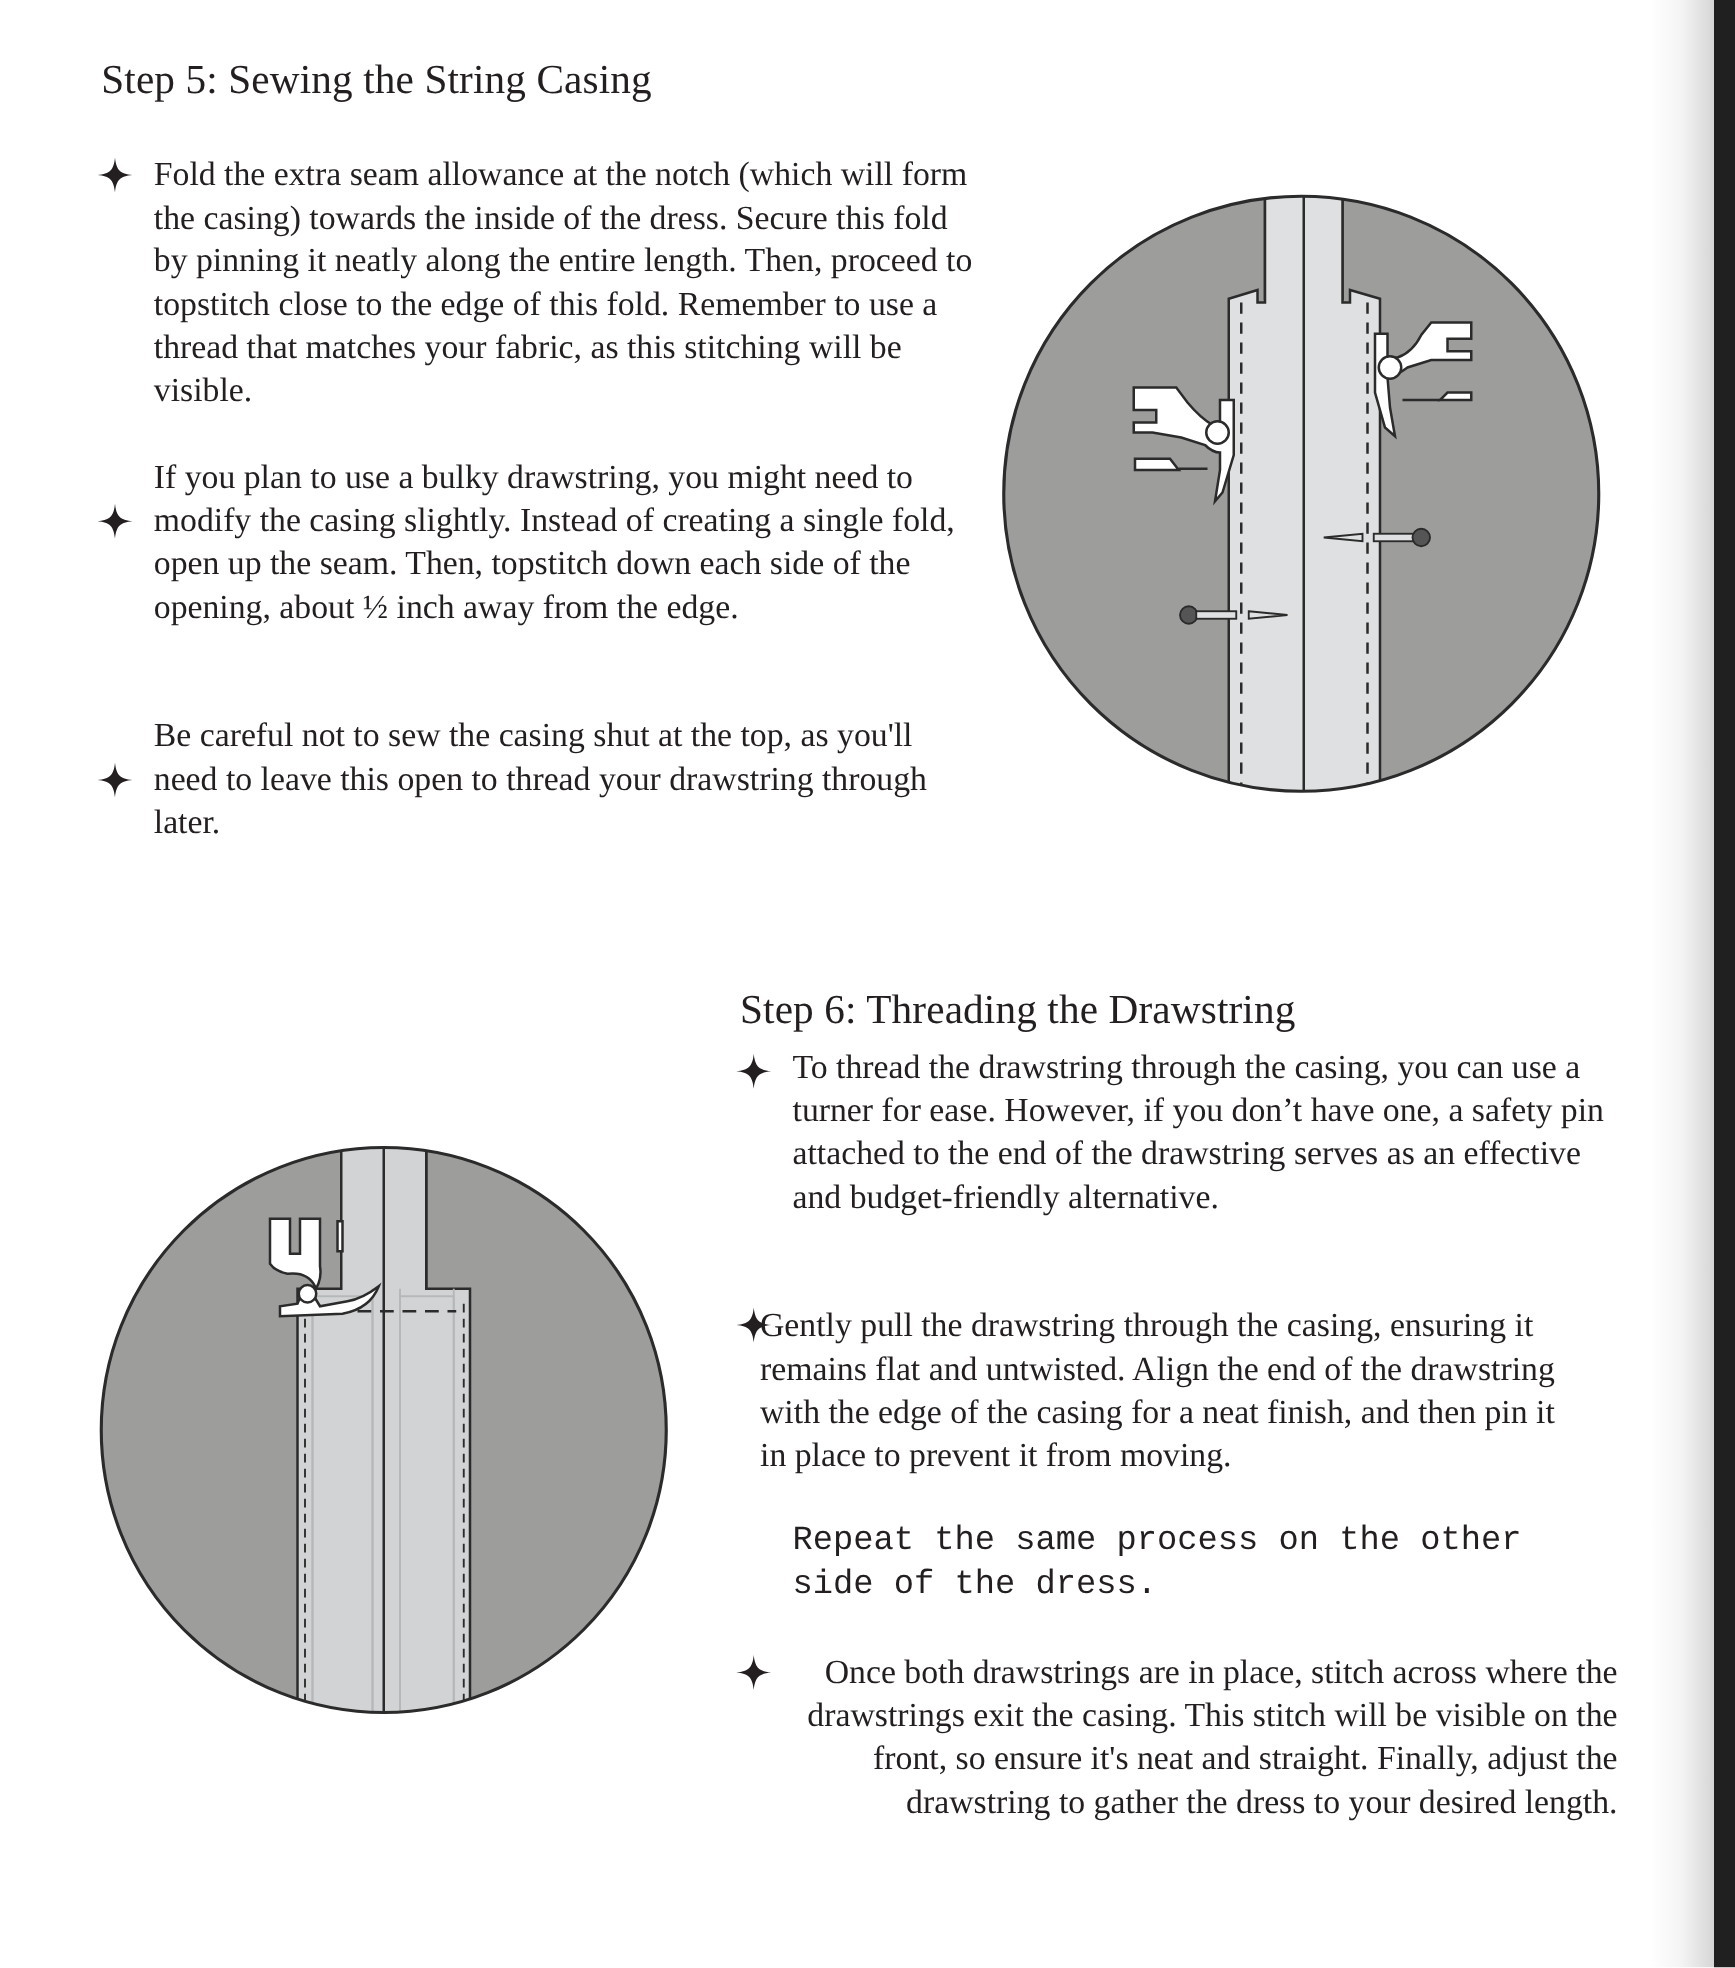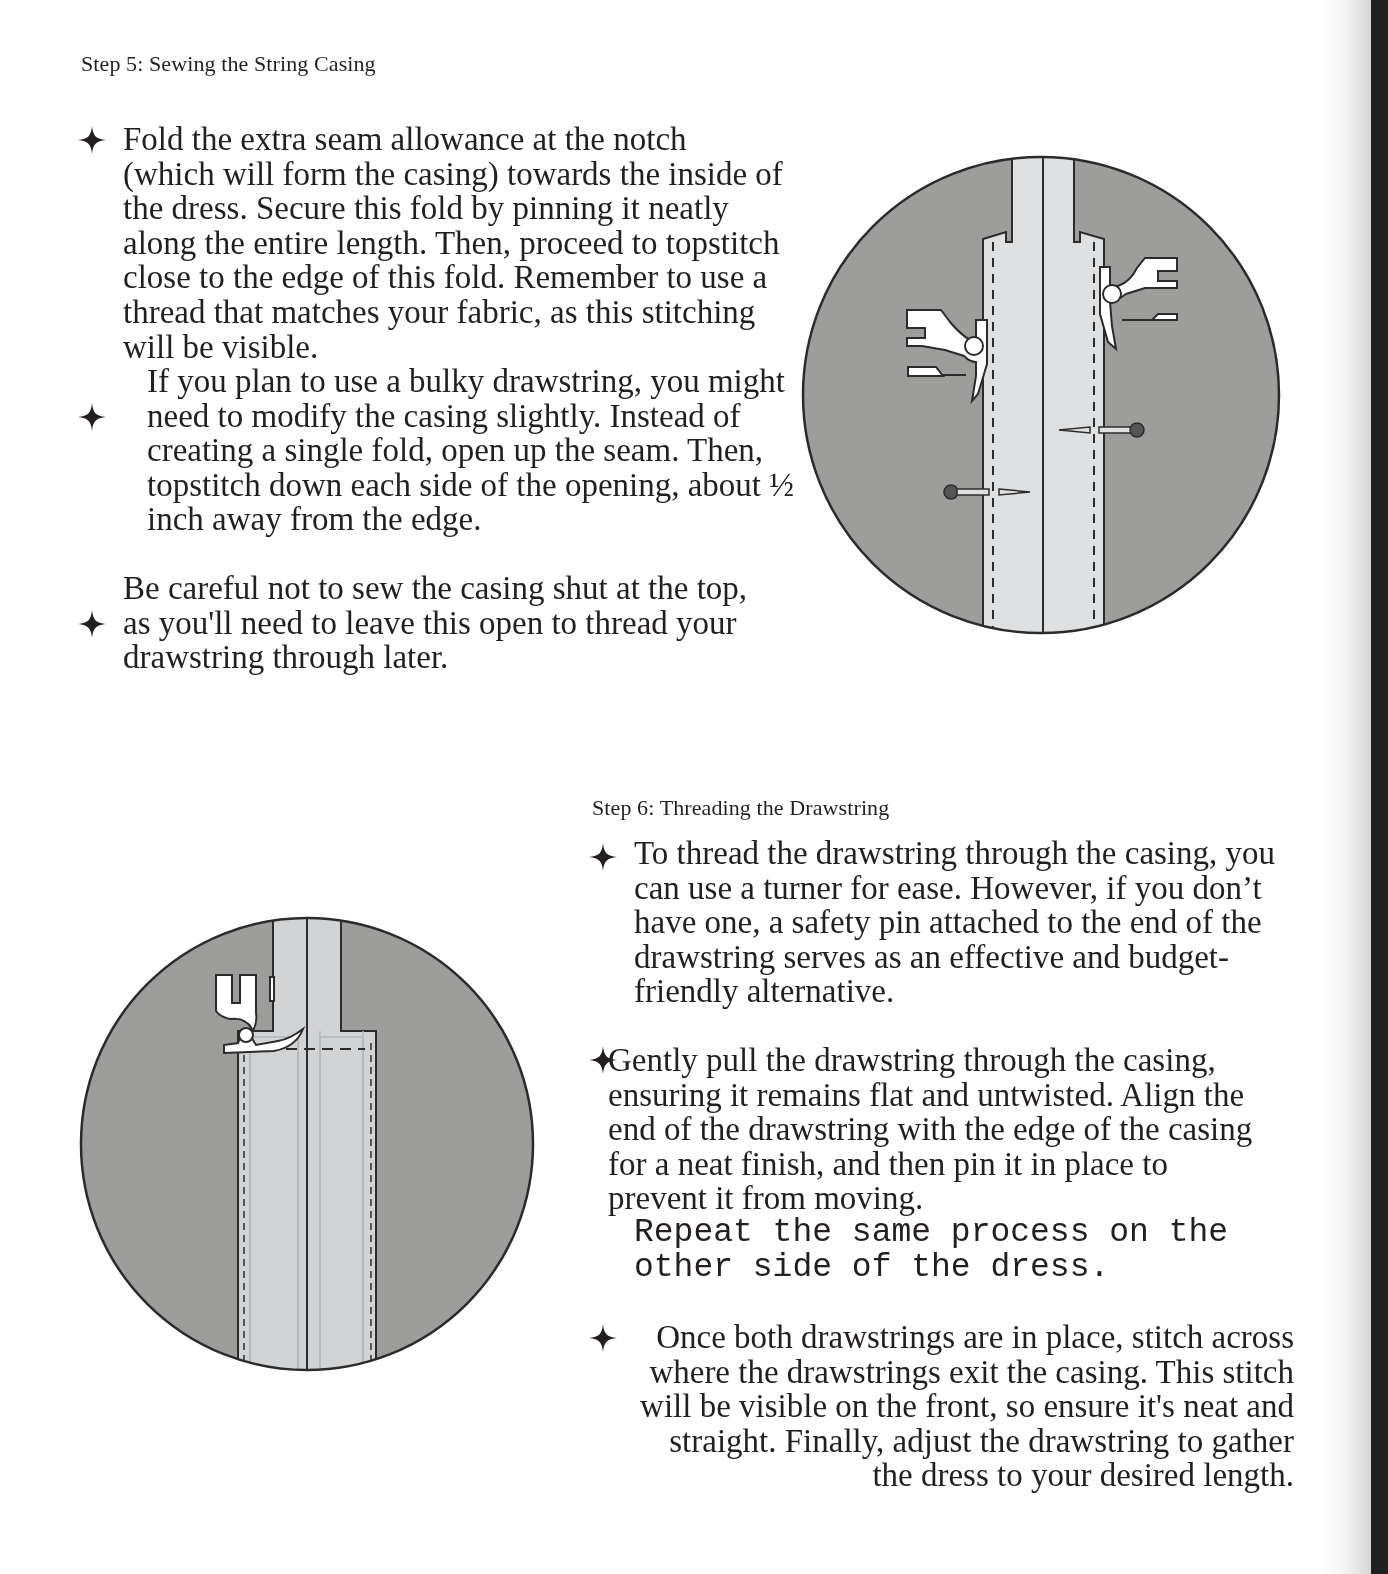--- a/index.html
+++ b/index.html
@@ -8,25 +8,25 @@
     background: #ffffff;
     font-family: "Liberation Serif", "DejaVu Serif", serif;
     color: #231f20;
   }
   .page-edge {
     position: absolute; top: 0; right: 0; width: 68px; height: 1574px;
     background: linear-gradient(to right, #ffffff 0px, #f4f4f4 25px, #d6d6d6 51px, #202020 51px, #202020 68px);
   }
   h2 {
     position: absolute; margin: 0; font-weight: normal;
-    font-size: 22px; letter-spacing: 0.1px; line-height: 40px;
+    font-size: 33px; letter-spacing: 0.1px; line-height: 40px;
   }
   .para {
     position: absolute; margin: 0;
-    font-size: 33px; line-height: 34.6px;
+    font-size: 27px; line-height: 34.6px;
   }
   .star {
     position: absolute; width: 30px; height: 30px;
   }
   .figure { position: absolute; }
 </style>
 </head>
 <body>
 
 <div class="page-edge"></div>
@@ -34,21 +34,21 @@
 <h2 style="left:81px; top:44px;">Step 5: Sewing the String Casing</h2>
 
 <svg class="star" style="left:77px; top:125px;" viewBox="0 0 30 30">
     <path d="M15 1 C16 11 19 14 29 15 C19 16 16 19 15 29 C14 19 11 16 1 15 C11 14 14 11 15 1Z" fill="#231f20"></path>
   </svg>
 <p class="para" style="left:123px; top:122px; width:660px;">Fold the extra seam allowance at the notch (which will form the casing) towards the inside of the dress. Secure this fold by pinning it neatly along the entire length. Then, proceed to topstitch close to the edge of this fold. Remember to use a thread that matches your fabric, as this stitching will be visible.</p>
 
 <svg class="star" style="left:77px; top:402px;" viewBox="0 0 30 30">
     <path d="M15 1 C16 11 19 14 29 15 C19 16 16 19 15 29 C14 19 11 16 1 15 C11 14 14 11 15 1Z" fill="#231f20"></path>
   </svg>
-<p class="para" style="left:123px; top:364px; width:660px;margin-left:24px;">If you plan to use a bulky drawstring, you might need to modify the casing slightly. Instead of creating a single fold, open up the seam. Then, topstitch down each side of the opening, about ½ inch away from the edge.</p>
+<p class="para" style="left:123px; top:364px; width:660px;">If you plan to use a bulky drawstring, you might need to modify the casing slightly. Instead of creating a single fold, open up the seam. Then, topstitch down each side of the opening, about ½ inch away from the edge.</p>
 
 <svg class="star" style="left:77px; top:609px;" viewBox="0 0 30 30">
     <path d="M15 1 C16 11 19 14 29 15 C19 16 16 19 15 29 C14 19 11 16 1 15 C11 14 14 11 15 1Z" fill="#231f20"></path>
   </svg>
 <p class="para" style="left:123px; top:571px; width:640px;">Be careful not to sew the casing shut at the top, as you'll need to leave this open to thread your drawstring through later.</p>
 
 <svg class="figure" style="left:800px; top:154px;" width="482" height="482" viewBox="0 0 482 482">
   <defs>
       <clipPath id="c1">
         <circle cx="241" cy="241" r="238"></circle>

